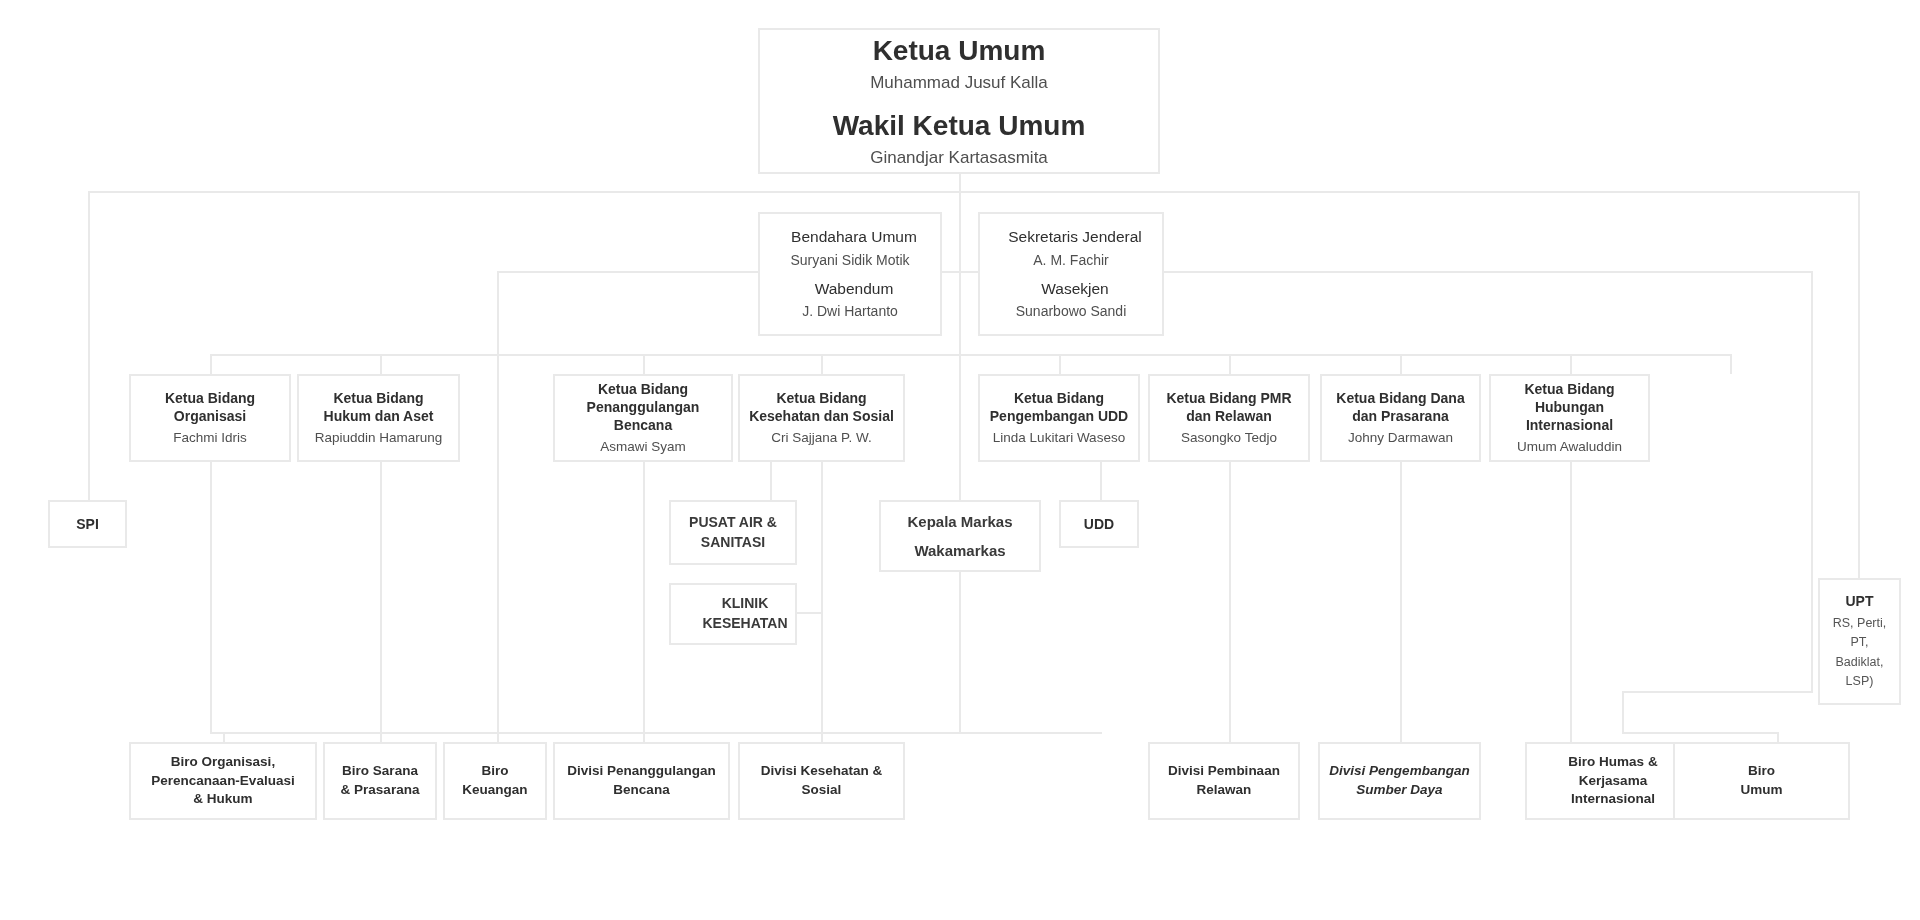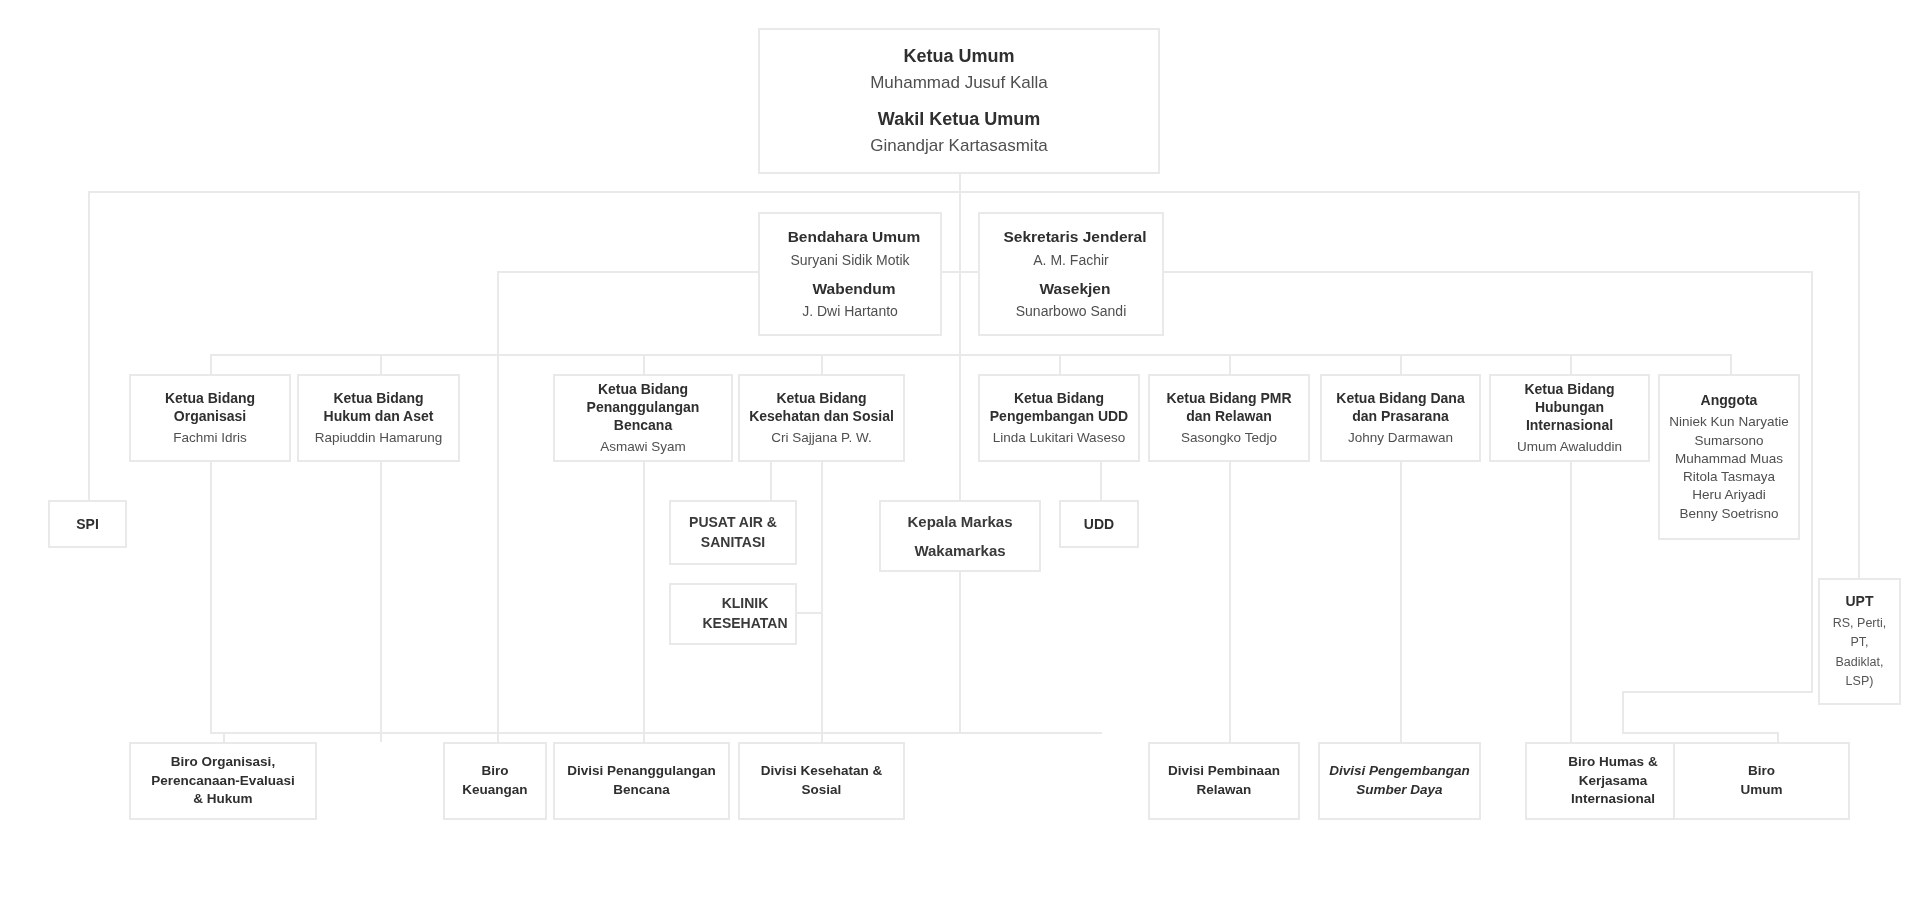--- a/index.html
+++ b/index.html
@@ -22,23 +22,23 @@
     background: #ffffff;
     border: 2px solid #e9e9e9;
     z-index: 2;
     display: flex;
     flex-direction: column;
     align-items: center;
     justify-content: center;
     text-align: center;
     padding: 6px 8px;
   }
-  .t-big   { font-size: 18px; font-weight: 700; color: #2f2f2f; line-height: 1.25; white-space: pre-line; }
+  .t-big   { font-size: 28px; font-weight: 700; color: #2f2f2f; line-height: 1.25; white-space: pre-line; }
   .n-big   { font-size: 17px; font-weight: 400; color: #4f4f4f; line-height: 1.3; }
-  .t-med   { font-size: 15.5px; font-weight: 700; color: #2f2f2f; line-height: 1.25; padding-left: 8px; }
+  .t-med   { font-size: 15.5px; font-weight: 400; color: #2f2f2f; line-height: 1.25; padding-left: 8px; }
   .n-med   { font-size: 14px;  font-weight: 400; color: #4f4f4f; line-height: 1.3; }
   .t-sm    { font-size: 14px;  font-weight: 700; color: #2f2f2f; line-height: 1.3; white-space: pre-line; }
   .n-sm    { font-size: 13.5px;font-weight: 400; color: #4f4f4f; line-height: 1.35; }
   .t-caps  { font-size: 14px;  font-weight: 600; color: #3a3a3a; line-height: 1.4; white-space: pre-line; }
   .t-label { font-size: 14px;  font-weight: 700; color: #2f2f2f; line-height: 1.3; }
   .t-markas{ font-size: 15px;  font-weight: 600; color: #3a3a3a; line-height: 1.3; }
   .t-bottom{ font-size: 13.5px;font-weight: 700; color: #2f2f2f; line-height: 1.4; white-space: pre-line; }
   .n-tiny  { font-size: 12.5px;font-weight: 400; color: #555555; line-height: 1.55; }
   .mb4  { margin-bottom: 4px; }
   .mb10 { margin-bottom: 10px; }
@@ -149,29 +149,20 @@
 dan Prasarana</div>
     <div class="n-sm">Johny Darmawan</div>
   </div>
 
   <div class="obox" style="left:1489px; top:374px; width:161px; height:88px;">
     <div class="t-sm mb4">Ketua Bidang
 Hubungan Internasional</div>
     <div class="n-sm">Umum Awaluddin</div>
   </div>
 
-  <div class="obox" style="left:1658px; top:374px; width:142px; height:166px;">
-    <div class="t-sm mb4">Anggota</div>
-    <div class="n-sm">Niniek Kun Naryatie</div>
-    <div class="n-sm">Sumarsono</div>
-    <div class="n-sm">Muhammad Muas</div>
-    <div class="n-sm">Ritola Tasmaya</div>
-    <div class="n-sm">Heru Ariyadi</div>
-    <div class="n-sm">Benny Soetrisno</div>
-  </div>
 
   <div class="obox" style="left:48px; top:500px; width:79px; height:48px;">
     <div class="t-label">SPI</div>
   </div>
 
   <div class="obox" style="left:669px; top:500px; width:128px; height:65px;">
     <div class="t-caps">PUSAT AIR &amp;
 SANITASI</div>
   </div>
 
@@ -196,20 +187,24 @@
     <div class="n-tiny">Badiklat,</div>
     <div class="n-tiny">LSP)</div>
   </div>
 
   <div class="obox" style="left:129px; top:742px; width:188px; height:78px;">
     <div class="t-bottom">Biro Organisasi,
 Perencanaan-Evaluasi
 &amp; Hukum</div>
   </div>
 
+  <div class="obox" style="left:323px; top:742px; width:114px; height:78px;">
+    <div class="t-bottom">Biro Sarana
+&amp; Prasarana</div>
+  </div>
 
   <div class="obox" style="left:443px; top:742px; width:104px; height:78px;">
     <div class="t-bottom">Biro
 Keuangan</div>
   </div>
 
   <div class="obox" style="left:553px; top:742px; width:177px; height:78px;">
     <div class="t-bottom">Divisi Penanggulangan
 Bencana</div>
   </div>

